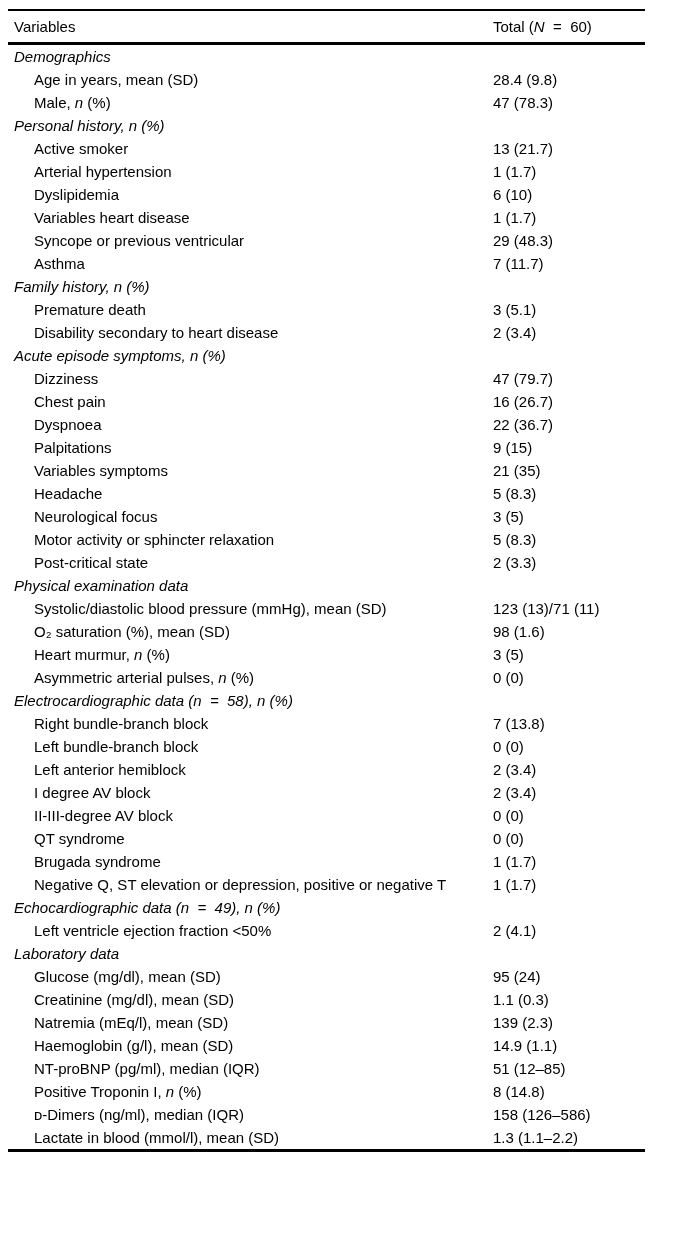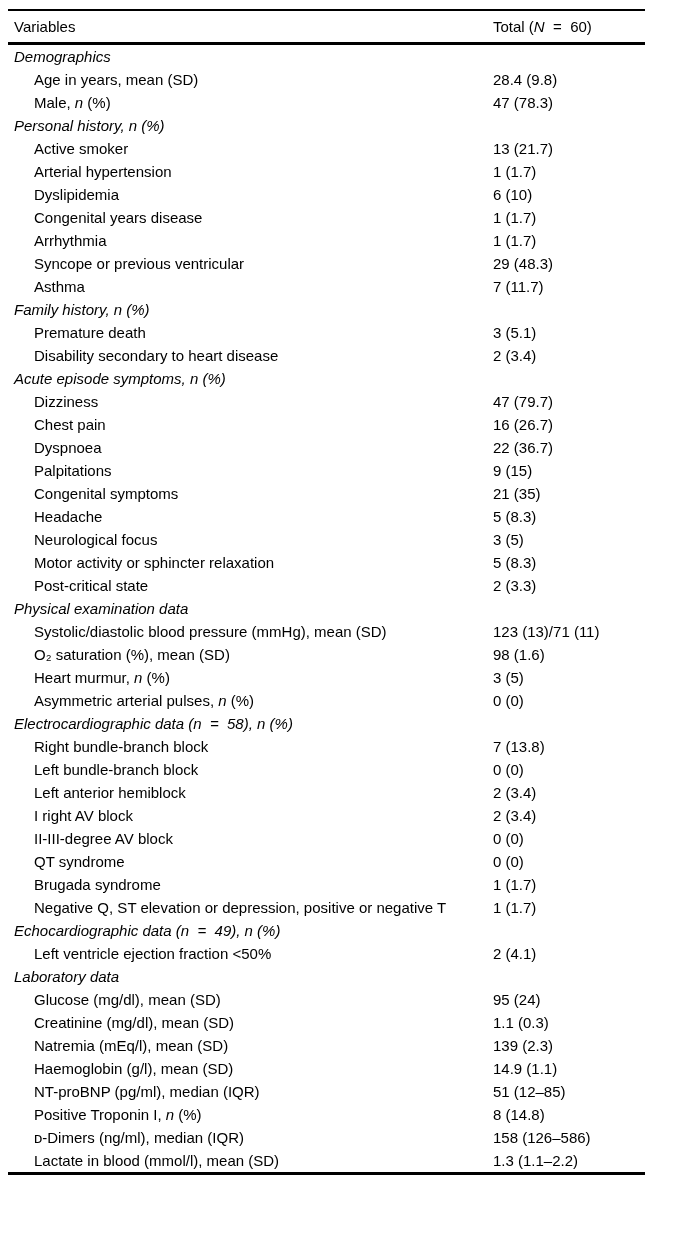--- a/index.html
+++ b/index.html
@@ -83,25 +83,21 @@
         </tr>
         <tr>
           <td class="row-label">Arterial hypertension</td>
           <td class="row-value">1 (1.7)</td>
         </tr>
         <tr>
           <td class="row-label">Dyslipidemia</td>
           <td class="row-value">6 (10)</td>
         </tr>
         <tr>
-          <td class="row-label">Congenital years disease</td>
-          <td class="row-value">1 (1.7)</td>
-        </tr>
-        <tr>
-          <td class="row-label">Arrhythmia</td>
+          <td class="row-label">Variables heart disease</td>
           <td class="row-value">1 (1.7)</td>
         </tr>
         <tr>
           <td class="row-label">Syncope or previous ventricular</td>
           <td class="row-value">29 (48.3)</td>
         </tr>
         <tr>
           <td class="row-label">Asthma</td>
           <td class="row-value">7 (11.7)</td>
         </tr>
@@ -129,21 +125,21 @@
         </tr>
         <tr>
           <td class="row-label">Dyspnoea</td>
           <td class="row-value">22 (36.7)</td>
         </tr>
         <tr>
           <td class="row-label">Palpitations</td>
           <td class="row-value">9 (15)</td>
         </tr>
         <tr>
-          <td class="row-label">Congenital symptoms</td>
+          <td class="row-label">Variables symptoms</td>
           <td class="row-value">21 (35)</td>
         </tr>
         <tr>
           <td class="row-label">Headache</td>
           <td class="row-value">5 (8.3)</td>
         </tr>
         <tr>
           <td class="row-label">Neurological focus</td>
           <td class="row-value">3 (5)</td>
         </tr>
@@ -183,21 +179,21 @@
         </tr>
         <tr>
           <td class="row-label">Left bundle-branch block</td>
           <td class="row-value">0 (0)</td>
         </tr>
         <tr>
           <td class="row-label">Left anterior hemiblock</td>
           <td class="row-value">2 (3.4)</td>
         </tr>
         <tr>
-          <td class="row-label">I right AV block</td>
+          <td class="row-label">I degree AV block</td>
           <td class="row-value">2 (3.4)</td>
         </tr>
         <tr>
           <td class="row-label">II-III-degree AV block</td>
           <td class="row-value">0 (0)</td>
         </tr>
         <tr>
           <td class="row-label">QT syndrome</td>
           <td class="row-value">0 (0)</td>
         </tr>

